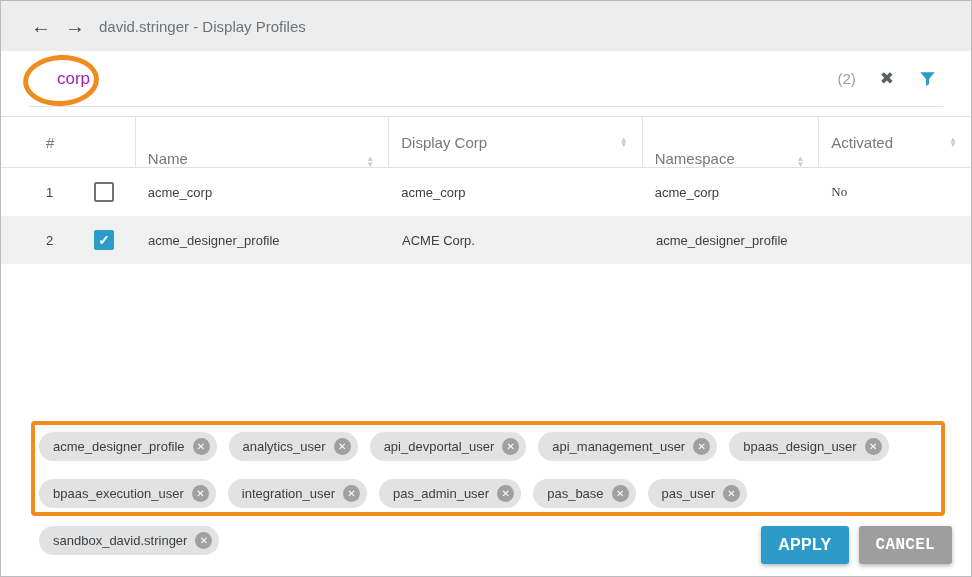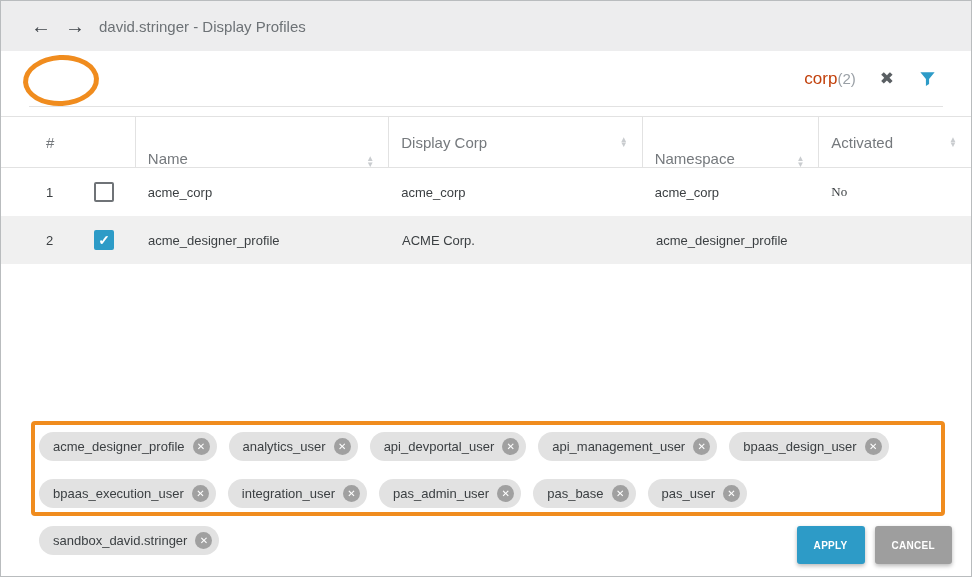--- a/index.html
+++ b/index.html
@@ -19,23 +19,22 @@
   .nav-arrow { font-size:20px; color:#3f4449; font-weight:bold; line-height:1; cursor:pointer; }
   .titlebar-title { font-size:15px; color:#6d7276; }
 
   
   .search-row {
     margin:0 28px; height:56px; display:flex; align-items:center;
     border-bottom:1px solid #e2e2e2; padding-right:6px;
   }
   .search-input {
     flex:1; border:none; outline:none; background:transparent;
-    font-size:17px; color:#c2410c; font-family:"Liberation Sans", sans-serif;
+    font-size:17px; color:#a21caf; font-family:"Liberation Sans", sans-serif;
     padding-left:28px;
-    text-align:right;
   }
   .search-right { display:flex; align-items:center; gap:24px; }
   .result-count { font-size:15px; color:#9aa0a6; }
   .clear-icon { font-size:17px; color:#5a5f63; cursor:pointer; }
   .filter-icon { display:flex; cursor:pointer; }
 
   
   .table { margin-top:9px; width:100%; }
   .thead {
     height:52px; display:flex; align-items:stretch;
@@ -96,26 +95,26 @@
   .ellipse-annotation {
     position:absolute; left:22px; top:54px; width:76px; height:51px;
     border:5px solid #f08c1e; border-radius:50%;
     transform:rotate(-3deg); z-index:6; pointer-events:none;
   }
 
   
   .footer { position:absolute; right:19px; bottom:12px; display:flex; gap:10px; z-index:4; }
   .btn {
     height:38px; border:none; border-radius:3px; padding:0 17px;
-    font-family:"Liberation Sans", sans-serif; font-size:10px; font-weight:bold;
+    font-family:"Liberation Sans", sans-serif; font-size:16px; font-weight:bold;
     color:#fff; letter-spacing:0.3px; cursor:pointer;
     box-shadow:0 2px 4px rgba(0,0,0,0.28);
   }
   .btn-apply { background:#2d9bc7; }
-  .btn-cancel { background:#9e9e9e; }
+  .btn-cancel { background:#9e9e9e;font-family:Liberation Mono, monospace; }
 </style>
 </head>
 <body>
 
 <div class="window">
 
   <div class="titlebar">
     <span class="nav-arrow">←</span>
     <span class="nav-arrow">→</span>
     <span class="titlebar-title">david.stringer - Display Profiles</span>

